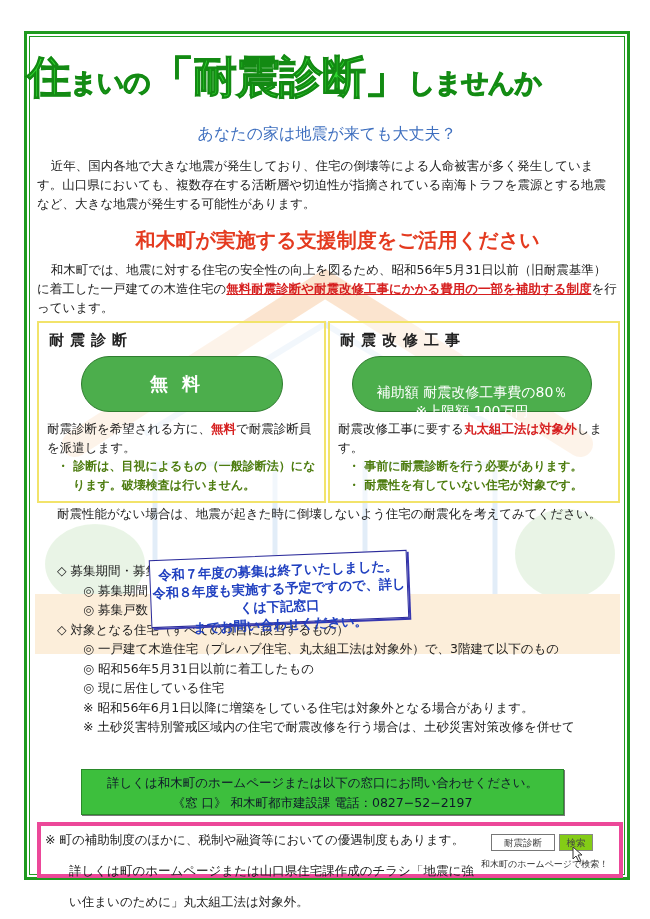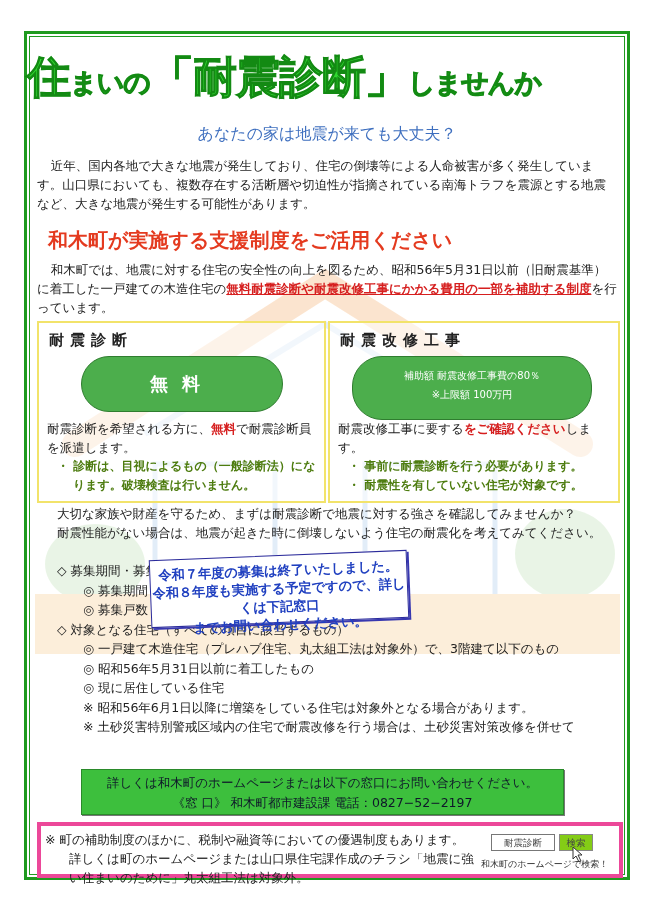--- a/index.html
+++ b/index.html
@@ -10,46 +10,46 @@
   
   .bg-illus { position:absolute; left:8px; top:230px; width:585px; height:390px; opacity:0.22; pointer-events:none; }
   .title { position:absolute; left:0; right:0; top:14px; text-align:left; white-space:nowrap;
            color:#2fd82f; font-weight:bold; -webkit-text-stroke:1px #138a13; letter-spacing:-1px; }
   .title .big { font-size:44px; }
   .title .small { font-size:27px; }
   .title .bracket { font-size:44px; }
   .subtitle { position:absolute; left:0; right:0; top:90px; text-align:center; font-size:16px; color:#3e6fbf; }
   .para { position:absolute; left:10px; right:10px; font-size:12.5px; line-height:19px; color:#222; }
   .p1 { top:122px; text-indent:1.1em; }
-  .h-red { position:absolute; left:0; right:0; top:193px; font-size:20px; font-weight:bold; color:#e43a1f;padding-left:21px; }
+  .h-red { position:absolute; left:0; right:0; top:193px; text-align:center; font-size:20px; font-weight:bold; color:#e43a1f;padding-left:21px; }
   .p2 { top:226px; text-indent:1.1em; }
   .u-red { color:#d61f1f; text-decoration:underline; font-weight:bold; }
   .red { color:#d61f1f; font-weight:bold; }
   .box { position:absolute; top:287px; width:285px; height:178px; border:2px solid #f2e36a; background:rgba(255,255,255,0.55); }
   .box.left { left:10px; }
   .box.right { left:301px; width:288px; }
   .box-title { position:absolute; left:10px; top:8px; font-size:15px; font-weight:bold; letter-spacing:6px; color:#222; }
   .pill { position:absolute; background:#4cae4c; border:1px solid #2f7d2f; border-radius:30px; color:#fff; text-align:center; }
   .pill.free { left:42px; top:33px; width:200px; height:54px; line-height:54px; font-size:18px; font-weight:bold; letter-spacing:14px; }
-  .pill.sub { left:22px; top:33px; width:240px; height:64px; font-size:10px; line-height:19px; padding-top:9px; box-sizing:border-box; }
+  .pill.sub { left:22px; top:33px; width:240px; height:56px; font-size:14px; line-height:19px; padding-top:26px; box-sizing:border-box; }
   .box-body { position:absolute; left:8px; right:6px; top:96px; font-size:12.5px; line-height:19px; }
   .bullet { color:#4d7c0f; font-weight:bold; padding-left:26px; text-indent:-16px; font-size:12px; }
   .p3 { top:470px; left:30px; }
   .list { position:absolute; left:30px; right:10px; top:527px; font-size:12.5px; line-height:19.5px; }
   .list .lvl2 { padding-left:26px; }
   .list .lvl2.cont { padding-left:48px; }
   .faded { color:#c7c7c7; }
   .notice { position:absolute; left:123px; top:521px; width:258px; height:68px; background:#fff;
             border:1px solid #2b2b9b; box-shadow: 2px 2px 0 #3838b0; transform:rotate(-2.3deg);
             text-align:center; color:#2040c0; font-weight:bold; font-size:13.2px; line-height:18px; padding-top:6px; box-sizing:border-box; }
   .contact { position:absolute; left:54px; top:735px; width:483px; height:46px; background:#3dbf3d;
              border:1px solid #2a8a2a; box-shadow:1px 1px 0 #777; color:#0f172a; text-align:center; font-size:12.5px; line-height:20px; padding-top:3px; box-sizing:border-box; }
   .footer-box { position:absolute; left:10px; top:788px; width:578px; height:48px; border:4px solid #ec4899; background:#fff; }
   .footer-text { position:absolute; left:4px; top:4px; font-size:12.5px; line-height:19px; color:#222; }
-  .footer-text .ind { padding-left:24px; }
+  .footer-text .ind { padding-left:24px;margin-top:12px; }
   .search-field { position:absolute; left:450px; top:8px; width:62px; height:15px; border:1px solid #777; font-size:9.5px; line-height:15px; text-align:center; color:#444; background:#fff; }
   .search-btn { position:absolute; left:518px; top:8px; width:32px; height:15px; border:1px solid #888; background:#84cc16; font-size:9.5px; line-height:15px; text-align:center; color:#444; }
   .cursor-icon { position:absolute; left:531px; top:20px; width:16px; height:18px; }
   .search-hint { position:absolute; left:440px; top:32px; font-size:9px; color:#333; white-space:nowrap; }
 </style>
 </head>
 <body>
 
 <div class="frame">
 
@@ -86,28 +86,27 @@
     </div>
   </div>
 
   <div class="box right">
     <div class="box-title">耐震改修工事</div>
     <div class="pill sub">
       <div>補助額  耐震改修工事費の80％</div>
       <div>※上限額  100万円</div>
     </div>
     <div class="box-body">
-      <div><span>耐震改修工事に要する</span><span class="red">をご確認ください</span><span>します。</span></div>
+      <div><span>耐震改修工事に要する</span><span class="red">丸太組工法は対象外</span><span>します。</span></div>
       <div class="bullet">・ 事前に耐震診断を行う必要があります。</div>
       <div class="bullet">・ 耐震性を有していない住宅が対象です。</div>
     </div>
   </div>
 
   <div class="para p3">
-    <div>大切な家族や財産を守るため、まずは耐震診断で地震に対する強さを確認してみませんか？</div>
     <div>耐震性能がない場合は、地震が起きた時に倒壊しないよう住宅の耐震化を考えてみてください。</div>
   </div>
 
   <div class="list">
     <div>◇ 募集期間・募集戸数</div>
     <div class="lvl2"><span>◎ 募集期間</span> <span class="faded">：  令和7年6月1日まで</span></div>
     <div class="lvl2"><span>◎ 募集戸数</span> <span class="faded">：  無料耐震診断 3戸  耐震改修補助 1件</span></div>
     <div>◇ 対象となる住宅（すべての項目に該当するもの）</div>
     <div class="lvl2">◎ 一戸建て木造住宅（プレハブ住宅、丸太組工法は対象外）で、3階建て以下のもの</div>
     <div class="lvl2">◎ 昭和56年5月31日以前に着工したもの</div>

